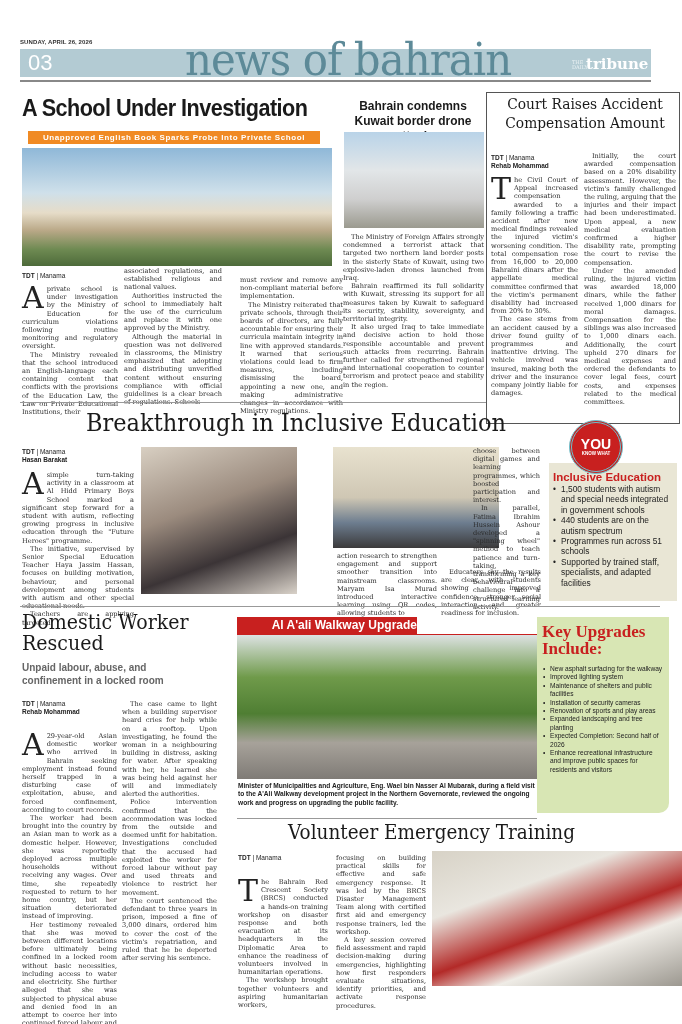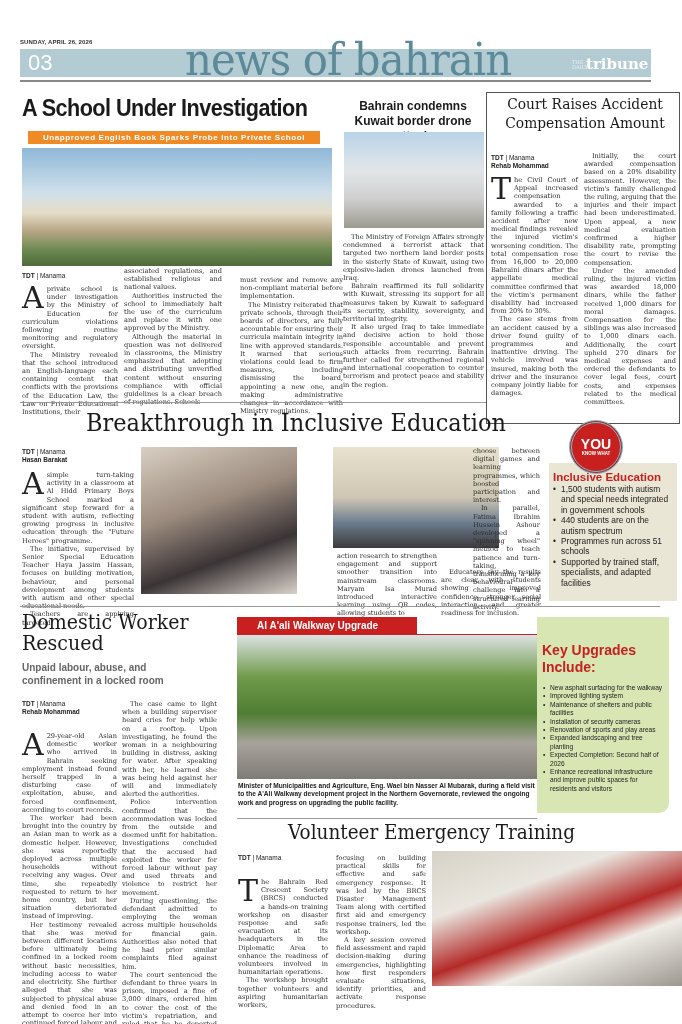--- a/index.html
+++ b/index.html
@@ -34,26 +34,26 @@
   .you-circle { left: 569px; top: 420px; width: 54px; height: 54px; border-radius: 50%; border: 3px double #6cc3cf; background: #c8201f; color: #fff; text-align: center; font-family: "Liberation Sans", sans-serif; }
   .you-circle .you { font-size: 14px; font-weight: bold; line-height: 14px; margin-top: 14px; }
   .you-circle .kw { font-size: 4.5px; font-weight: bold; }
   .fact-box { left: 549px; top: 463px; width: 128px; height: 138px; background: #e9e6d5; padding: 7px 4px 4px 4px; }
   .fact-title { font-family: "Liberation Sans", sans-serif; font-weight: bold; font-size: 11.5px; color: #c8201f; line-height: 14px; }
   .fact-list { list-style: none; font-family: "Liberation Sans", sans-serif; font-size: 8.4px; line-height: 10.4px; color: #222; }
   .fact-list li { padding-left: 8px; position: relative; }
   .fact-list li::before { content: "•"; position: absolute; left: 0; }
   .h-domestic { left: 22px; top: 612px; font-family: "DejaVu Serif", serif; font-size: 20px; line-height: 21px; color: #1a1a1a; transform: scaleX(0.95); transform-origin: left; }
   .sub-domestic { left: 22px; top: 661px; font-family: "Liberation Sans", sans-serif; font-weight: bold; font-size: 10px; line-height: 13px; color: #666; }
-  .walk-banner { left: 237px; top: 617px; width: 180px; height: 17px; background: #c8201f; color: #fff; font-family: "Liberation Sans", sans-serif; font-weight: bold; font-size: 10px; line-height: 17px; padding-left: 20px; }
+  .walk-banner { left: 237px; top: 617px; width: 180px; height: 17px; background: #c8201f; color: #fff; font-family: "Liberation Sans", sans-serif; font-weight: bold; font-size: 12px; line-height: 17px; padding-left: 5px; text-align: right; }
   .walk-line { left: 237px; top: 634px; width: 300px; height: 1px; background: #c8201f; }
   .img-walk { left: 237px; top: 634px; width: 300px; height: 145px; background: linear-gradient(180deg,#dfe4e6 0%,#6f9a4a 30%,#4f7e33 55%,#a7a29a 75%,#7f7b76 100%); }
   .caption { left: 238px; top: 782px; width: 298px; font-family: "Liberation Sans", sans-serif; font-weight: bold; font-size: 6.6px; line-height: 8.3px; color: #222; }
   .key-box { left: 537px; top: 617px; width: 132px; height: 196px; background: #d8e6b4; border-radius: 0 0 10px 0; padding: 6px 5px; }
-  .key-title { font-family: Liberation Sans, sans-serif; font-weight: bold; font-size: 14px; line-height: 17px; color: #c8201f; margin-bottom: 8px; margin-top: 19px; }
+  .key-title { font-family: Liberation Serif, serif; font-weight: bold; font-size: 17px; line-height: 17px; color: #c8201f; margin-bottom: 8px; }
   .key-list { list-style: none; font-family: "Liberation Sans", sans-serif; font-size: 6.6px; line-height: 8.4px; color: #222; }
   .key-list li { padding-left: 8px; position: relative; }
   .key-list li::before { content: "•"; position: absolute; left: 1px; }
   .h-vol { left: 288px; top: 820px; font-family: "DejaVu Serif", serif; font-size: 20px; color: #1a1a1a; white-space: nowrap; transform: scaleX(0.92); transform-origin: left; }
   .img-vol { left: 432px; top: 851px; width: 250px; height: 135px; background: linear-gradient(160deg,#d7d2c6 0%,#e9e6df 30%,#b32a28 55%,#efece6 70%,#9c9890 100%); }
 </style>
 </head>
 <body>
 
 <div class="abs date">SUNDAY, APRIL 26, 2026</div>
@@ -142,21 +142,20 @@
 <div class="abs sub-domestic" style="width:160px;">Unpaid labour, abuse, and confinement in a locked room</div>
 <div class="abs byline" style="left:22px;top:700px;"><b>TDT</b> | <span>Manama</span><br><b>Rehab Mohammad</b></div>
 <div class="abs col" style="left:22px;top:732px;width:95px;">
   <p class="first"><span class="drop">A</span><span> 29-year-old Asian domestic worker who arrived in Bahrain seeking employment instead found herself trapped in a disturbing case of exploitation, abuse, and forced confinement, according to court records.</span></p>
   <p>The worker had been brought into the country by an Asian man to work as a domestic helper. However, she was reportedly deployed across multiple households without receiving any wages. Over time, she repeatedly requested to return to her home country, but her situation deteriorated instead of improving.</p>
   <p>Her testimony revealed that she was moved between different locations before ultimately being confined in a locked room without basic necessities, including access to water and electricity. She further alleged that she was subjected to physical abuse and denied food in an attempt to coerce her into continued forced labour and prevent her escape.</p>
 </div>
 <div class="abs col" style="left:122px;top:700px;width:95px;">
   <p>The case came to light when a building supervisor heard cries for help while on a rooftop. Upon investigating, he found the woman in a neighbouring building in distress, asking for water. After speaking with her, he learned she was being held against her will and immediately alerted the authorities.</p>
   <p>Police intervention confirmed that the accommodation was locked from the outside and deemed unfit for habitation. Investigations concluded that the accused had exploited the worker for forced labour without pay and used threats and violence to restrict her movement.</p>
-  <p>During questioning, the defendant admitted to employing the woman across multiple households for financial gain. Authorities also noted that he had prior similar complaints filed against him.</p>
   <p>The court sentenced the defendant to three years in prison, imposed a fine of 3,000 dinars, ordered him to cover the cost of the victim's repatriation, and ruled that he be deported after serving his sentence.</p>
 </div>
 
 <div class="abs img-walk"></div>
 <div class="abs walk-line"></div>
 <div class="abs walk-banner">Al A'ali Walkway Upgrade</div>
 <div class="abs caption">Minister of Municipalities and Agriculture, Eng. Wael bin Nasser Al Mubarak, during a field visit to the A'Ali Walkway development project in the Northern Governorate, reviewed the ongoing work and progress on upgrading the public facility.</div>
 <div class="abs key-box">
   <div class="key-title">Key Upgrades Include:</div>
   <ul class="key-list">
@@ -169,20 +168,20 @@
     <li>Expected Completion: Second half of 2026</li>
     <li>Enhance recreational infrastructure and improve public spaces for residents and visitors</li>
   </ul>
 </div>
 
 <div class="abs rule" style="left:237px;top:818px;width:300px;"></div>
 
 <div class="abs h-vol">Volunteer Emergency Training</div>
 <div class="abs byline" style="left:238px;top:854px;"><b>TDT</b> | <span>Manama</span></div>
 <div class="abs col" style="left:238px;top:878px;width:90px;">
-  <p class="first"><span class="drop">T</span><span>he Bahrain Red Crescent Society (BRCS) conducted a hands-on training workshop on disaster response and safe evacuation at its headquarters in the Diplomatic Area to enhance the readiness of volunteers involved in humanitarian operations.</span></p>
+  <p class="first"><span class="drop">T</span><span>he Bahrain Red Crescent Society (BRCS) conducted a hands-on training workshop on disaster response and both evacuation at its headquarters in the Diplomatic Area to enhance the readiness of volunteers involved in humanitarian operations.</span></p>
   <p>The workshop brought together volunteers and aspiring humanitarian workers,</p>
 </div>
 <div class="abs col" style="left:336px;top:854px;width:90px;">
   <p class="first">focusing on building practical skills for effective and safe emergency response. It was led by the BRCS Disaster Management Team along with certified first aid and emergency response trainers, led the workshop.</p>
   <p>A key session covered field assessment and rapid decision-making during emergencies, highlighting how first responders evaluate situations, identify priorities, and activate response procedures.</p>
 </div>
 <div class="abs img-vol"></div>
 
 </body></html>

